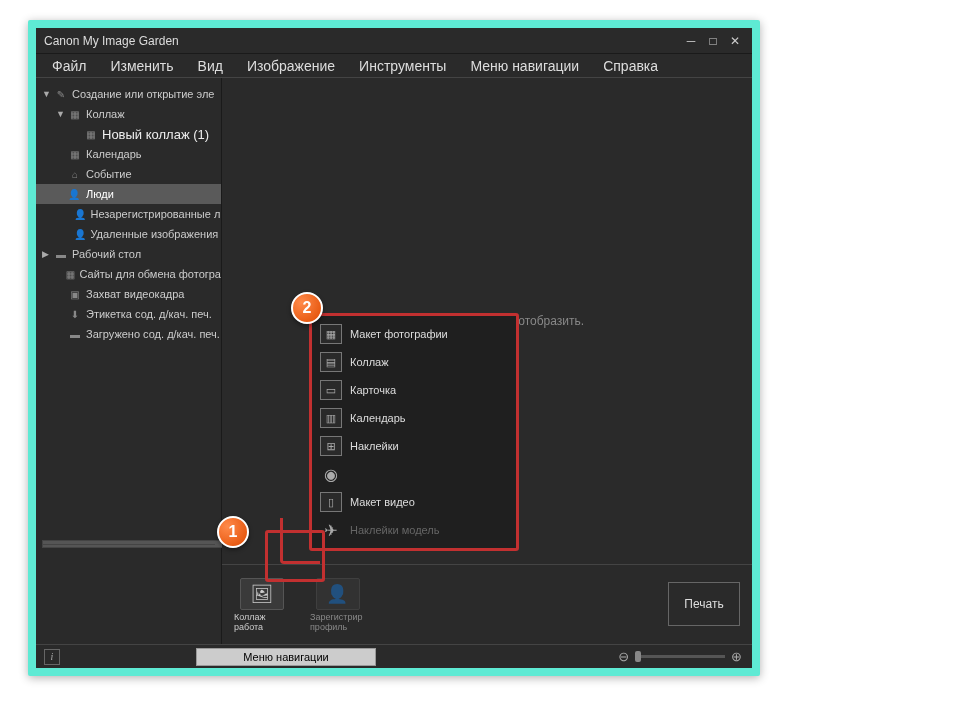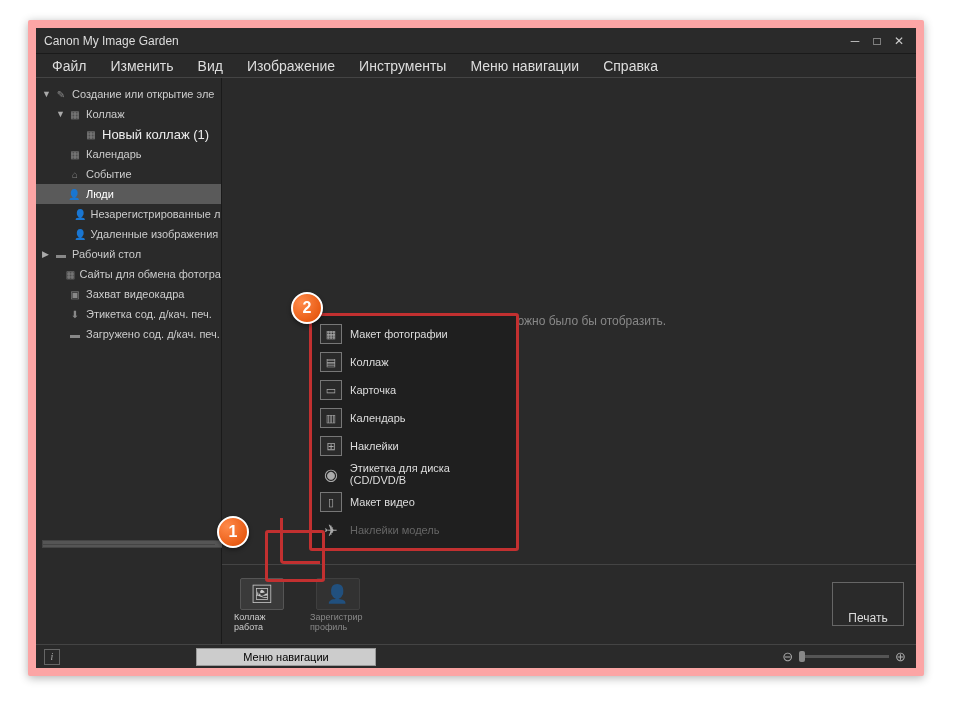--- a/index.html
+++ b/index.html
@@ -1,17 +1,17 @@
 <!DOCTYPE html>
 <html><head>
 <meta charset="utf-8">
 <style>
 * { box-sizing: border-box; margin: 0; padding: 0; }
 body { background: #fff; font-family: Arial, sans-serif; width: 964px; height: 707px; position: relative; }
-.outer { position: absolute; left: 28px; top: 20px; width: 896px; height: 656px; background: #fca5a5; border-radius: 2px; box-shadow: 0 2px 10px rgba(0,0,0,0.3); }
+.outer { position: absolute; left: 28px; top: 20px; width: 732px; height: 656px; background: #5eead4; border-radius: 2px; box-shadow: 0 2px 10px rgba(0,0,0,0.3); }
 .inner { position: absolute; left: 8px; top: 8px; right: 8px; bottom: 8px; background: #2a2a2a; display: flex; flex-direction: column; }
 .titlebar { height: 26px; background: #2a2a2a; display: flex; align-items: center; padding: 0 8px; color: #ddd; font-size: 12px; border-bottom: 1px solid #1a1a1a; }
 .titlebar .title { flex: 1; }
 .winctrl { display: flex; gap: 4px; }
 .winbtn { width: 18px; height: 14px; display: flex; align-items: center; justify-content: center; color: #ccc; font-size: 12px; cursor: pointer; }
 .menubar { height: 24px; background: #2a2a2a; display: flex; align-items: center; padding: 0 4px; color: #ddd; font-size: 14px; border-bottom: 1px solid #444; }
 .menuitem { padding: 0 12px; cursor: pointer; }
 .content { flex: 1; display: flex; position: relative; }
 .sidebar { width: 186px; background: #2a2a2a; border-right: 1px solid #1a1a1a; display: flex; flex-direction: column; }
 .tree { flex: 1; color: #ccc; font-size: 11px; padding-top: 6px; overflow: hidden; }
@@ -25,21 +25,21 @@
 .thumb-strip { height: 100px; border-top: 1px solid #444; margin: 0 6px; position: relative; }
 .hscroll { position: absolute; bottom: 96px; left: 6px; right: 6px; height: 8px; background: #1a1a1a; border: 1px solid #444; }
 .hscroll-thumb { position: absolute; left: 0; top: 0; width: 60%; height: 100%; background: #555; }
 .main { flex: 1; background: #2a2a2a; position: relative; display: flex; flex-direction: column; }
 .main-body { flex: 1; display: flex; align-items: center; justify-content: center; color: #888; font-size: 12px; }
 .main-footer { height: 80px; border-top: 1px solid #444; display: flex; align-items: center; padding: 0 12px; gap: 20px; position: relative; }
 .footer-btn { width: 56px; display: flex; flex-direction: column; align-items: center; gap: 2px; cursor: pointer; color: #888; font-size: 9px; }
 .footer-btn.active { color: #ccc; }
 .footer-btn .fi { width: 44px; height: 32px; background: #3a3a3a; border: 1px solid #555; border-radius: 2px; display: flex; align-items: center; justify-content: center; font-size: 18px; color: #ccc; }
 .footer-btn.disabled .fi { opacity: 0.5; }
-.print-btn { position: absolute; right: 12px; bottom: 18px; width: 72px; height: 44px; border: 1px solid #666; display: flex; align-items: flex-end; justify-content: center; color: #ddd; font-size: 12px; cursor: pointer; }
+.print-btn { position: absolute; right: 12px; bottom: 18px; width: 72px; height: 44px; border: 1px solid #666; display: flex; align-items: center; justify-content: center; color: #ddd; font-size: 12px; cursor: pointer; }
 .statusbar { height: 24px; background: #2a2a2a; border-top: 1px solid #444; display: flex; align-items: center; padding: 0 8px; position: relative; }
 .info-icon { width: 16px; height: 16px; border: 1px solid #666; color: #aaa; font-size: 10px; display: flex; align-items: center; justify-content: center; font-style: italic; font-family: serif; }
 .nav-btn { position: absolute; left: 160px; width: 180px; height: 18px; background: #ccc; color: #000; font-size: 11px; display: flex; align-items: center; justify-content: center; cursor: pointer; border: 1px solid #999; }
 .zoom { position: absolute; right: 10px; display: flex; align-items: center; gap: 6px; color: #aaa; font-size: 13px; }
 .zoom-track { width: 90px; height: 3px; background: #555; position: relative; }
 .zoom-thumb { position: absolute; left: 0; top: -4px; width: 6px; height: 11px; background: #888; border-radius: 2px; }
 .popup { position: absolute; left: 309px; top: 313px; width: 210px; background: #1f1f1f; border: 3px solid #c23030; border-radius: 3px; padding: 4px 0; }
 .popup-tail { position: absolute; left: 280px; top: 518px; width: 40px; height: 46px; border-left: 3px solid #c23030; border-bottom: 3px solid #c23030; border-bottom-left-radius: 4px; }
 .popup-item { display: flex; align-items: center; height: 28px; padding: 0 8px; color: #ddd; font-size: 11px; cursor: pointer; gap: 8px; }
 .popup-item.disabled { color: #666; }
@@ -205,21 +205,20 @@
     <div class="popup-item">
       <span class="pi-icon">▥</span>
       <span>Календарь</span>
     </div>
     <div class="popup-item">
       <span class="pi-icon">⊞</span>
       <span>Наклейки</span>
     </div>
     <div class="popup-item">
       <span class="pi-icon noborder">◉</span>
-      <span>Этикетка для диска (CD/DVD/B</span>
     </div>
     <div class="popup-item">
       <span class="pi-icon">▯</span>
       <span>Макет видео</span>
     </div>
     <div class="popup-item disabled">
       <span class="pi-icon noborder">✈</span>
       <span>Наклейки модель</span>
     </div>
   </div>

